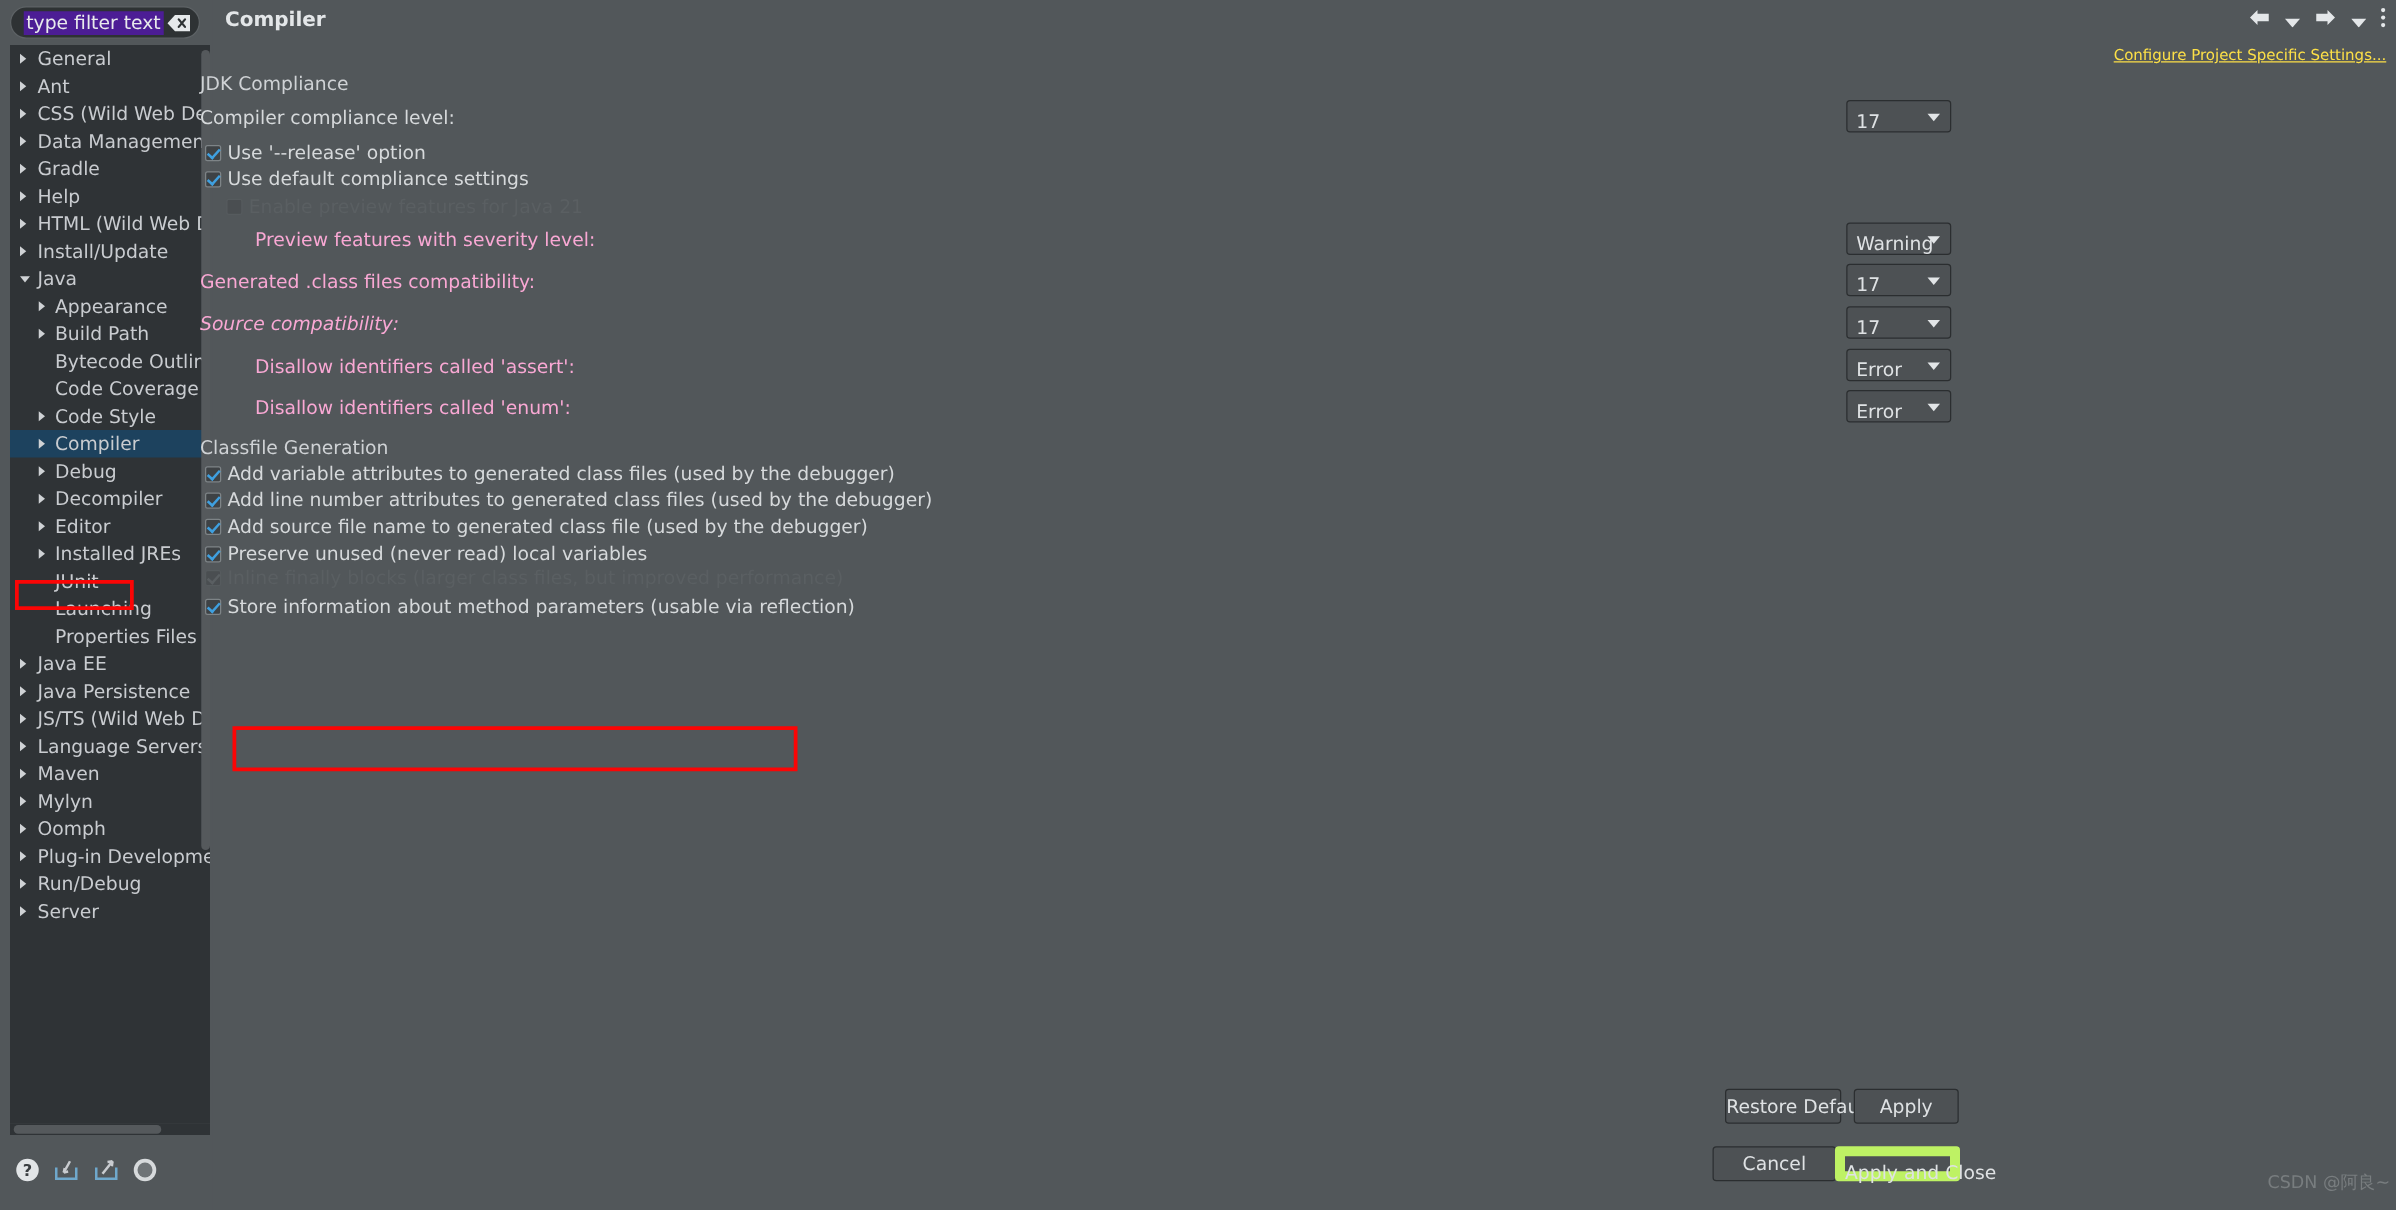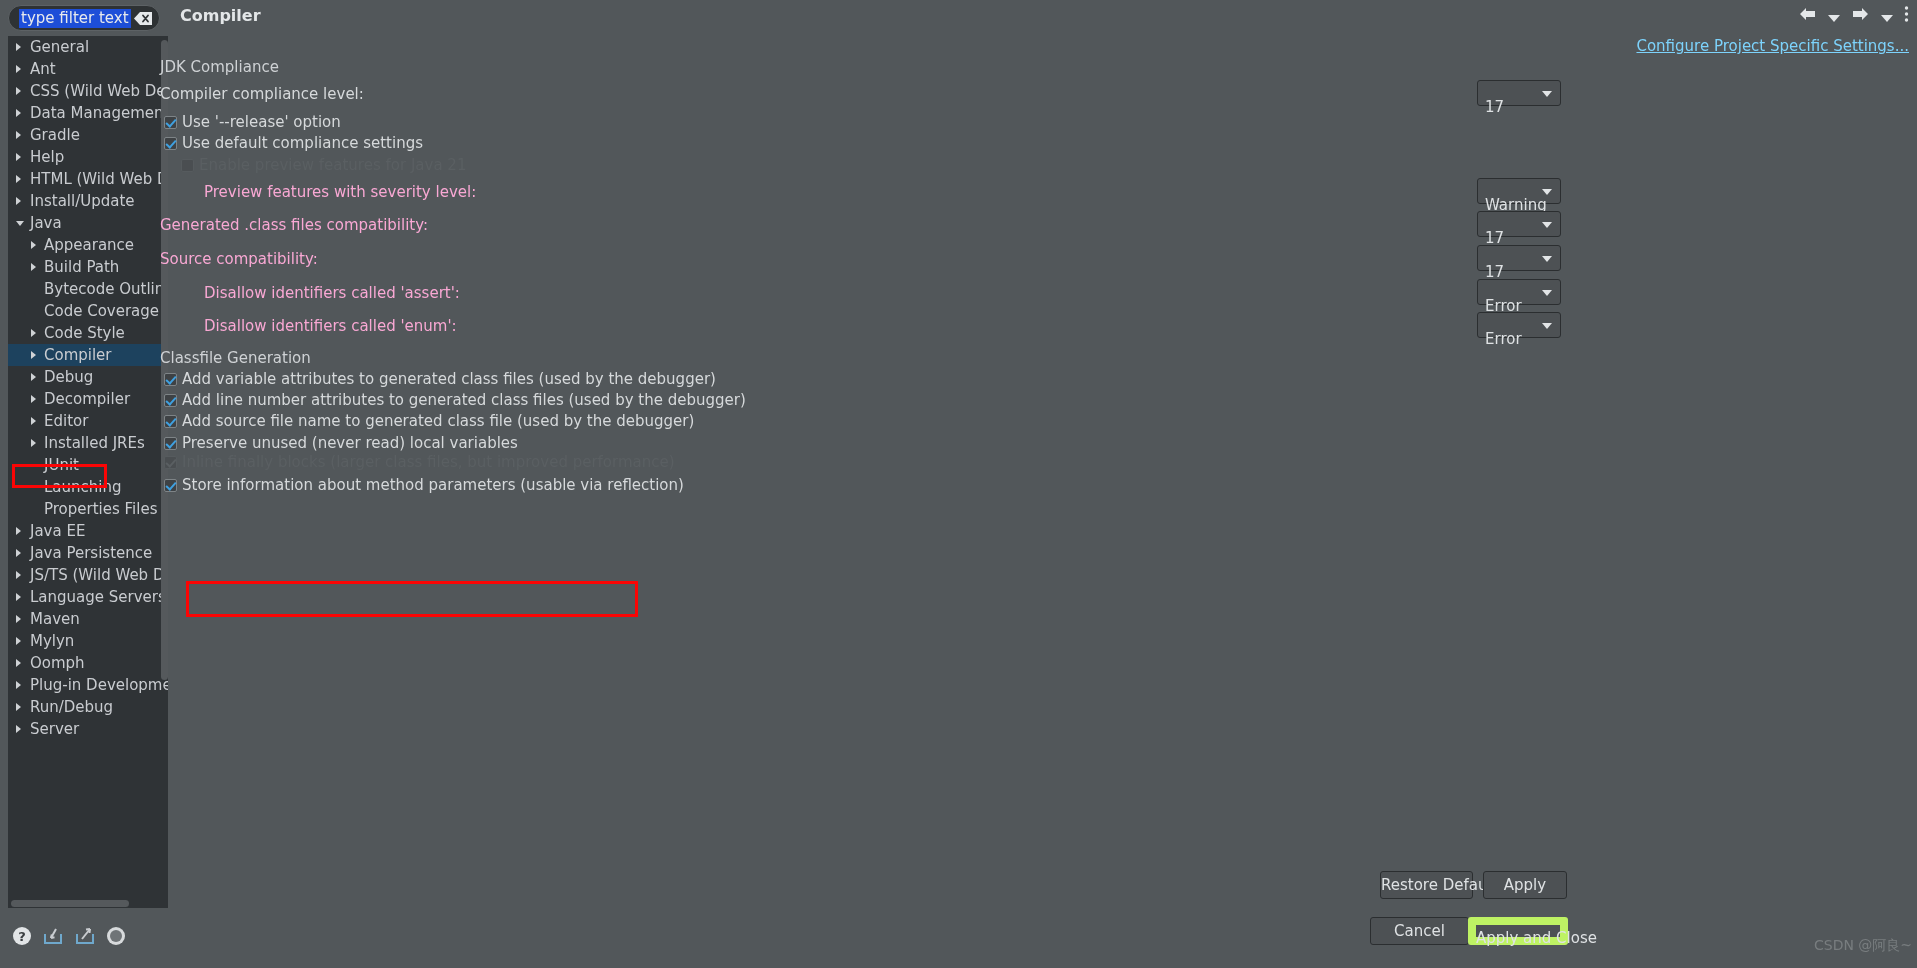--- a/index.html
+++ b/index.html
@@ -31,21 +31,21 @@
     left: 8px; top: 5px;
     width: 152px; height: 26px;
     background: #2e3234;
     border: 1px solid #5d6265;
     border-radius: 13px;
     box-sizing: border-box;
   }
   #filter-value {
     position: absolute;
     left: 10px; top: 3px;
-    background: #1d4ed8;
+    background: #4c1d95;
     color: #e8eaec;
     font-size: 15px;
     padding: 1px 2px;
     line-height: 17px;
     white-space: nowrap;
     text-align: right;
   }
   #filter-clear {
     position: absolute;
     right: 6px; top: 5px;
@@ -145,22 +145,22 @@
     right: 8px; top: 5px;
     display: flex;
     align-items: center;
     gap: 11px;
   }
   .nav-ic { cursor: pointer; display: block; }
 
   #proj-link {
     position: absolute;
     right: 8px; top: 37px;
-    font-size: 15px;
-    color: #7dd3fc;
+    font-size: 12px;
+    color: #fde047;
     text-decoration: underline;
     cursor: pointer;
     white-space: nowrap;
   }
 
   .group-title {
     position: absolute;
     font-size: 15px;
     color: #cfd2d5;
     white-space: nowrap;
@@ -212,21 +212,21 @@
     position: absolute;
     width: 84px; height: 26px;
     background: #4d5154;
     border: 1px solid #2b2e30;
     border-radius: 3px;
     box-sizing: border-box;
     cursor: pointer;
   }
   .combo-text {
     position: absolute;
-    left: 7px; top: 17px;
+    left: 7px; top: 7px;
     font-size: 15px;
     color: #dfe2e4;
     line-height: 18px;
   }
   .combo-arrow {
     position: absolute;
     right: 8px; top: 10px;
     width: 0; height: 0;
     border-left: 5px solid transparent;
     border-right: 5px solid transparent;
@@ -496,21 +496,21 @@
 
   <div class="cb-row disabled" style="left:11px; top:156px;">
     <span class="cb dis"></span>
     <span class="cb-text">Enable preview features for Java 21</span>
   </div>
 
   <div class="row-label disabled" style="left:34px; top:183px;">Preview features with severity level:</div>
 
   <div class="row-label disabled" style="left:-10px; top:216px;">Generated .class files compatibility:</div>
 
-  <div class="row-label disabled" style="left:-10px; top:250px;">Source compatibility:</div>
+  <div class="row-label disabled" style="left:-10px; top:250px;font-style:italic;">Source compatibility:</div>
 
   <div class="row-label disabled" style="left:34px; top:284px;">Disallow identifiers called 'assert':</div>
 
   <div class="row-label disabled" style="left:34px; top:317px;">Disallow identifiers called 'enum':</div>
 
   <div class="combo" style="left:1307px; top:80px;">
     <span class="combo-text">17</span>
     <span class="combo-arrow"></span>
   </div>
   <div class="combo" style="left:1307px; top:178px;">

